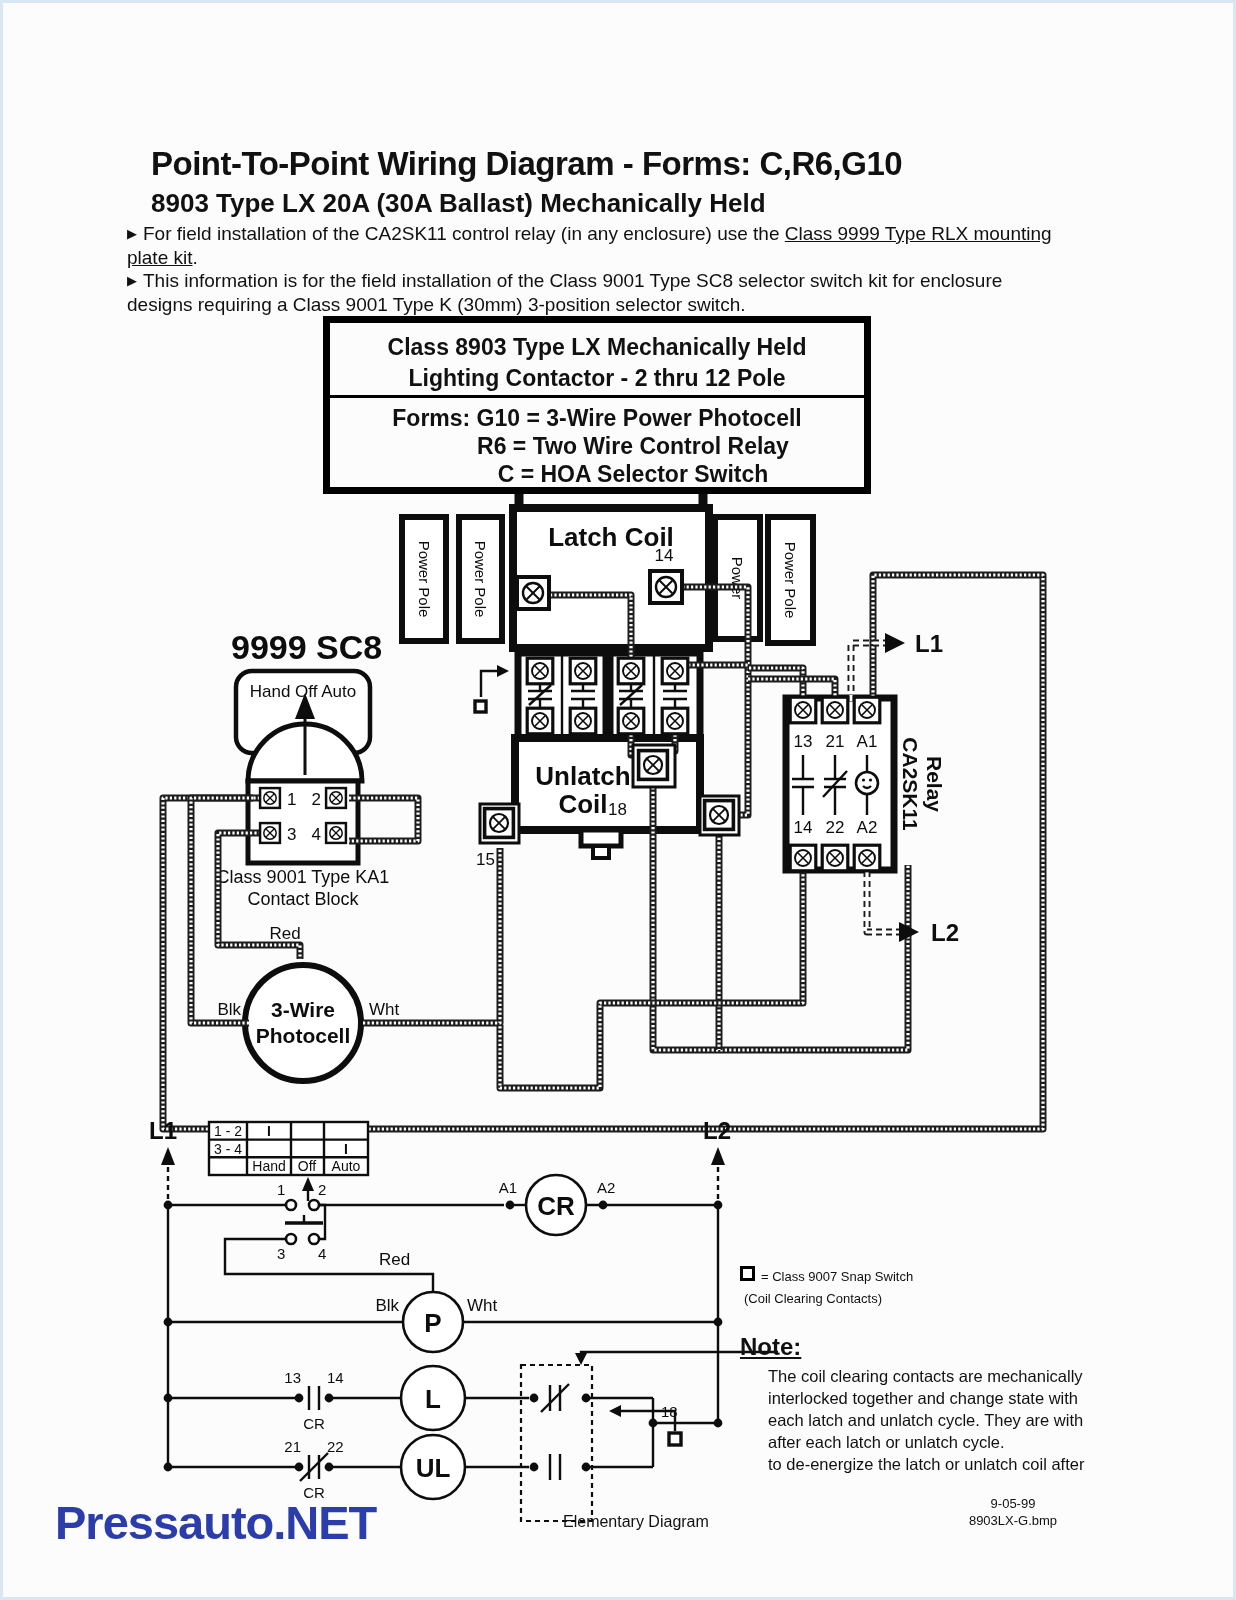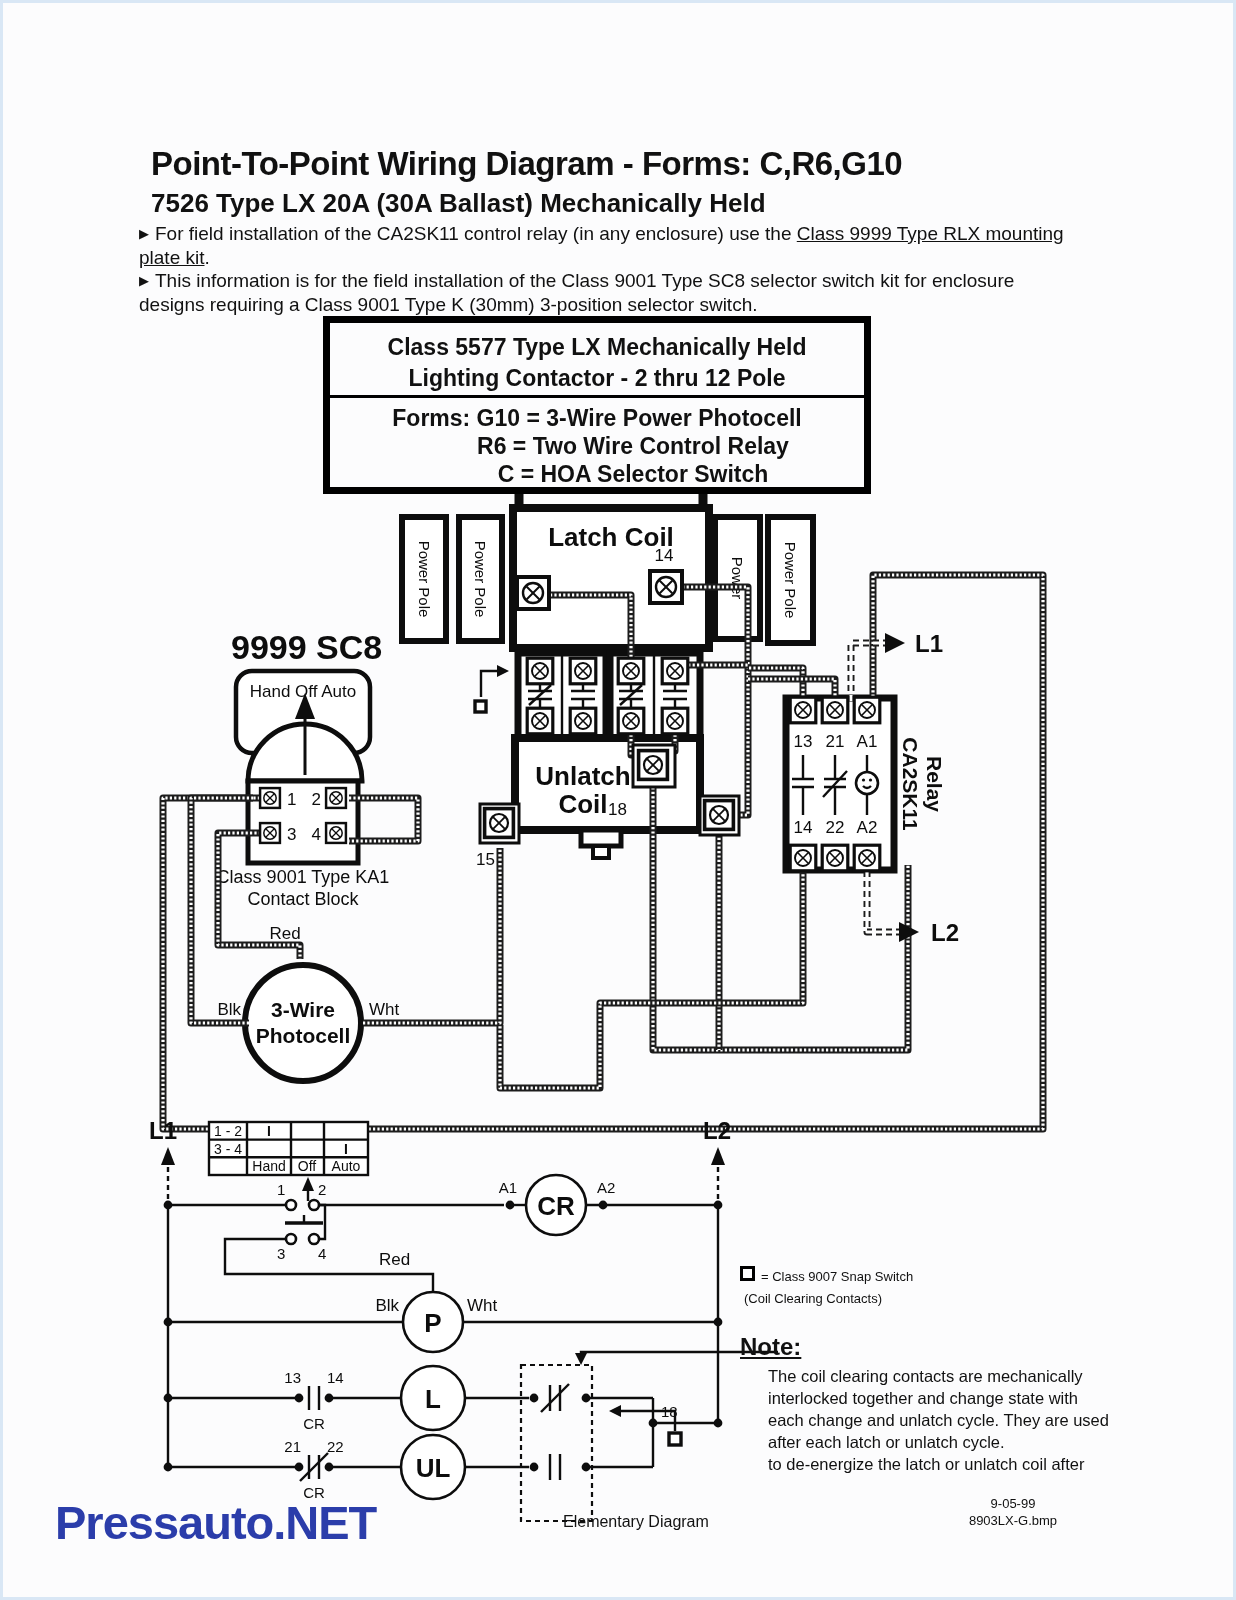--- a/index.html
+++ b/index.html
@@ -2,21 +2,21 @@
 <html><head>
 <meta charset="utf-8">
 <style>
   html,body{margin:0;padding:0;}
   .page{position:relative;width:1236px;height:1600px;background:#fcfcfd;
         border:3px solid #d9e7f5;box-sizing:border-box;overflow:hidden;
         font-family:"Liberation Sans",sans-serif;color:#111;}
   .abs{position:absolute;}
   .title{left:148px;top:142px;font-size:33px;font-weight:bold;letter-spacing:-.5px;}
   .subtitle{left:148px;top:185px;font-size:26px;font-weight:bold;}
-  .bullet{left:136px;width:930px;font-size:19px;line-height:24px;}
+  .bullet{left:124px;width:930px;font-size:19px;line-height:24px;}
   .b1{top:219px;} .b2{top:266px;}
   .bmark{font-size:13px;vertical-align:2px;padding-right:6px;}
   .ulink{text-decoration:underline;}
   .infobox{left:320px;top:313px;width:548px;height:178px;border:7px solid #000;
            box-sizing:border-box;text-align:center;font-weight:bold;font-size:23px;}
   .infobox .sec1{padding-top:9px;height:63px;border-bottom:3px solid #000;line-height:31px;}
   .infobox .sec2{padding-top:6px;line-height:28px;}
   .infobox .shift{margin-left:72px;}
   svg{position:absolute;left:0;top:0;}
   svg *{vector-effect:none;}
@@ -44,31 +44,31 @@
   .watermark{left:52px;top:1492px;font-size:47px;font-weight:bold;letter-spacing:-1px;}
   .caption{left:560px;top:1510px;font-size:16px;font-weight:normal;}
   .stamp{left:940px;top:1492px;width:140px;text-align:center;font-size:13px;line-height:17px;}
 </style>
 </head>
 <body>
 
 <div class="page">
 
   <div class="abs title">Point-To-Point Wiring Diagram - Forms: C,R6,G10</div>
-  <div class="abs subtitle">7526 Type LX 20A (30A Ballast) Mechanically Held</div>
+  <div class="abs subtitle">8903 Type LX 20A (30A Ballast) Mechanically Held</div>
   <div class="abs bullet b1">
     <span class="bmark">▶</span><span>For field installation of the CA2SK11 control relay (in any enclosure) use the </span><span class="ulink">Class 9999 Type RLX mounting plate kit</span><span>.</span>
   </div>
   <div class="abs bullet b2">
     <span class="bmark">▶</span><span>This information is for the field installation of the Class 9001 Type SC8 selector switch kit for enclosure designs requiring a Class 9001 Type K (30mm) 3-position selector switch.</span>
   </div>
 
   <div class="abs infobox">
     <div class="sec1">
-      <div>Class 5577 Type LX Mechanically Held</div>
+      <div>Class 8903 Type LX Mechanically Held</div>
       <div>Lighting Contactor - 2 thru 12 Pole</div>
     </div>
     <div class="sec2">
       <div>Forms:  G10 = 3-Wire Power Photocell</div>
       <div class="shift">R6 = Two Wire Control Relay</div>
       <div class="shift">C = HOA Selector Switch</div>
     </div>
   </div>
 
   <svg width="1236" height="1600" viewBox="0 0 1236 1600">
@@ -386,21 +386,21 @@
   </svg>
 
   <div class="abs legend">
     <div><span class="sq"></span><span>= Class 9007 Snap Switch</span></div>
     <div class="l2">(Coil Clearing Contacts)</div>
   </div>
   <div class="abs note-title">Note:</div>
   <div class="abs note-body">
     <div>The coil clearing contacts are mechanically</div>
     <div>interlocked together and change state with</div>
-    <div>each change and unlatch cycle.  They are used</div>
+    <div>each latch and unlatch cycle.  They are with</div>
     <div>after each latch or unlatch cycle.</div>
     <div>to de-energize the latch or unlatch coil after</div>
   </div>
 
   <div class="abs watermark" id="wm" style="color: rgb(43, 61, 170);">Pressauto.NET</div>
   <div class="abs caption">Elementary Diagram</div>
   <div class="abs stamp">
     <div>9-05-99</div>
     <div>8903LX-G.bmp</div>
   </div>

